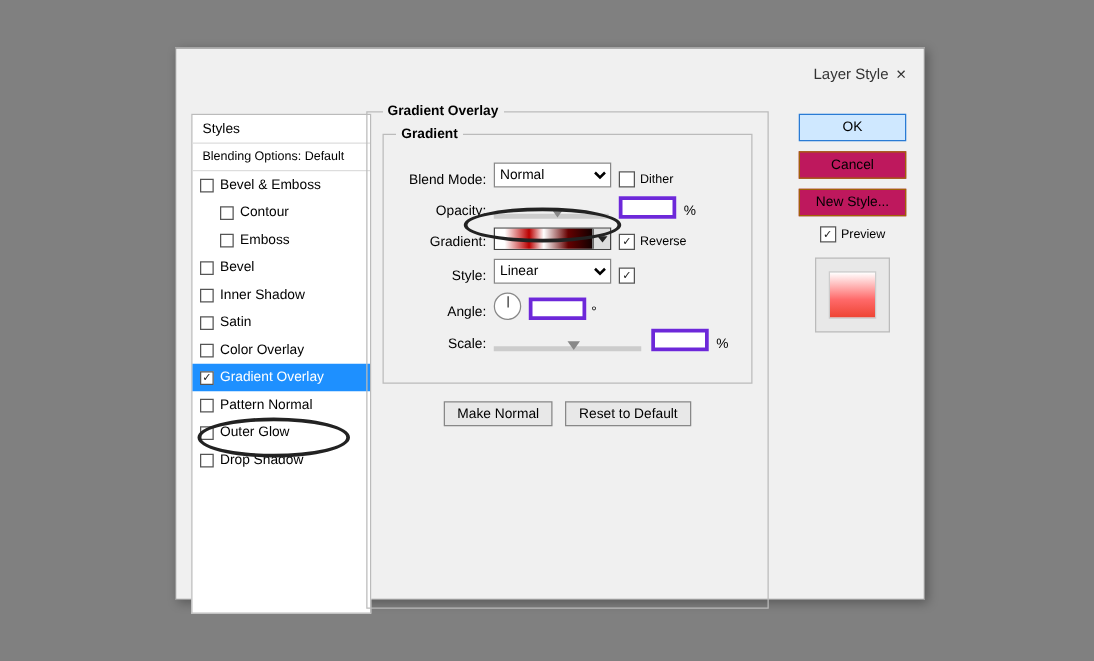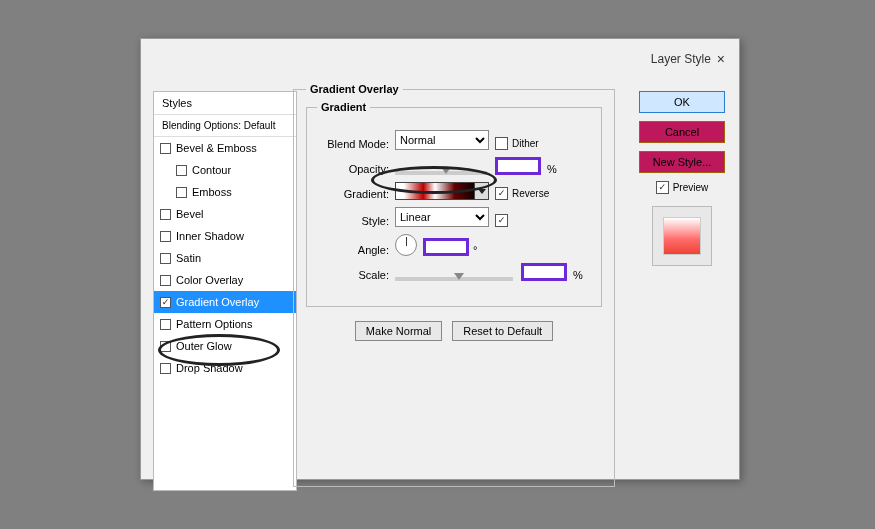--- a/index.html
+++ b/index.html
@@ -85,21 +85,21 @@
       <div class="style-item">
           <span class="cb"></span>
           <span>Color Overlay</span>
         </div>
       <div class="style-item sel">
           <span class="cb checked"></span>
           <span>Gradient Overlay</span>
         </div>
       <div class="style-item">
           <span class="cb"></span>
-          <span>Pattern Options</span>
+          <span>Pattern Normal</span>
         </div>
       <div class="style-item">
           <span class="cb"></span>
           <span>Outer Glow</span>
         </div>
       <div class="style-item">
           <span class="cb"></span>
           <span>Drop Shadow</span>
         </div>
       <div class="ellipse1"></div>

